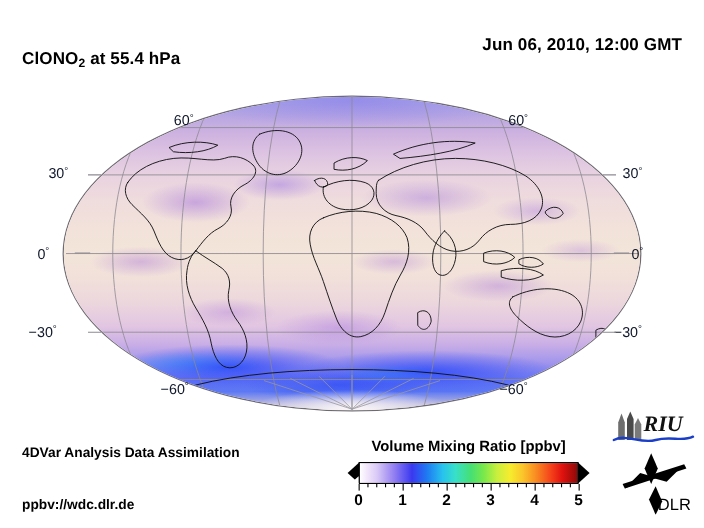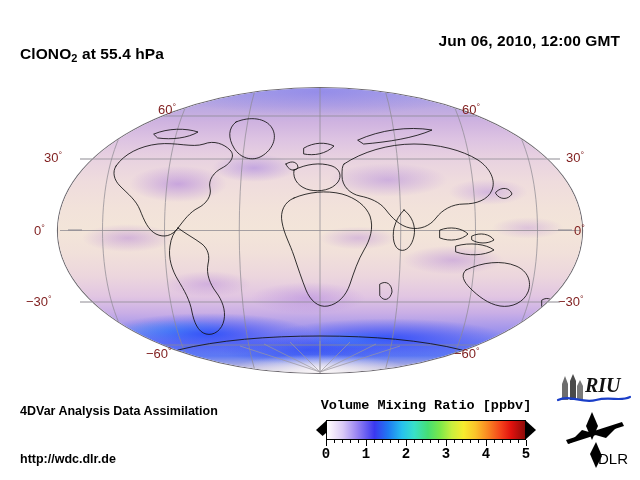--- a/index.html
+++ b/index.html
@@ -83,25 +83,25 @@
       radial-gradient(ellipse 120px 22px at 262px 283px, rgba(252,248,250,.97), rgba(252,248,250,.0) 76%);
   }
   
   #north-cap{
     background:
       radial-gradient(ellipse 200px 30px at 262px 4px, rgba(130,120,235,.55), rgba(130,120,235,0) 78%);
   }
   #grat, #coast, #polar-lines{position:absolute;left:0;top:0;}
 
   
-  .axlabel{position:absolute;font-size:13px;color:#7f1d1d;white-space:nowrap;}
+  .axlabel{position:absolute;font-size:13px;color:#0f172a;white-space:nowrap;}
   .deg{font-size:9px;vertical-align:4px;}
 
   
-  #cbar-block{position:absolute;left:316px;top:398px;width:220px;height:70px;font-family:Liberation Mono, monospace;}
+  #cbar-block{position:absolute;left:316px;top:398px;width:220px;height:70px;}
   #cbar-title{position:absolute;left:0;top:0;width:220px;text-align:center;font-weight:bold;font-size:13.5px;white-space:nowrap;}
   #cbar-frame{position:absolute;left:0;top:22px;width:220px;height:20px;}
   #cbar-grad{
     position:absolute;left:10px;top:0;width:200px;height:20px;
     border:1.2px solid #000;
     box-sizing:border-box;
     background:linear-gradient(to right,
       #ffffff 0%,
       #f3e9fb 3%,
       #d9c9f6 8%,
@@ -262,21 +262,21 @@
         <line x1="18" y1="142" x2="32" y2="142"></line>
         <line x1="30" y1="214" x2="42" y2="214"></line>
         <line x1="498" y1="71" x2="510" y2="71"></line>
         <line x1="508" y1="142" x2="522" y2="142"></line>
         <line x1="498" y1="214" x2="510" y2="214"></line>
       </g>
     </svg>
   </div>
 
   <div class="foot" id="foot1">4DVar Analysis Data Assimilation</div>
-  <div class="foot" id="foot3">http://wdc.dlr.de</div>
+  <div class="foot" id="foot3">ppbv://wdc.dlr.de</div>
 
   <div id="cbar-block">
     <div id="cbar-title">Volume Mixing Ratio [ppbv]</div>
     <div id="cbar-frame">
       <div id="cbar-grad"></div>
       <div class="cap" id="cap-left">
           <div id="cap-left-in"></div>
         </div>
       <div class="cap" id="cap-right"></div>
     </div>

